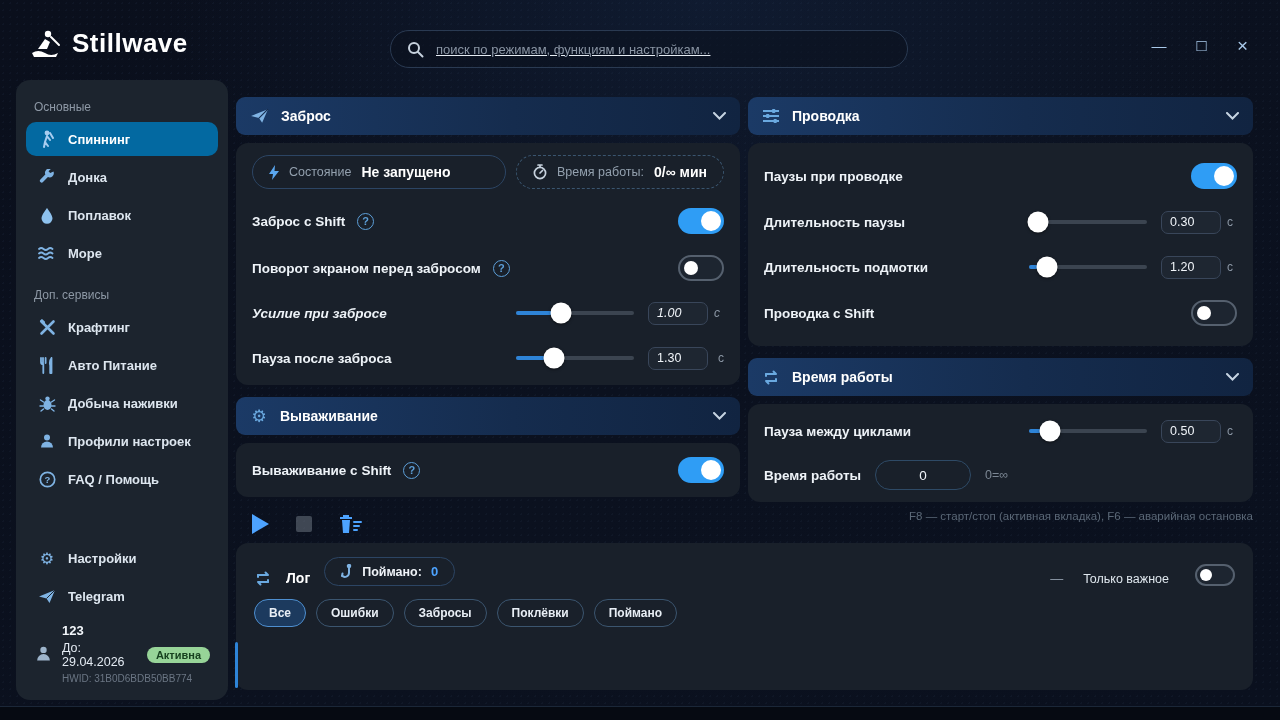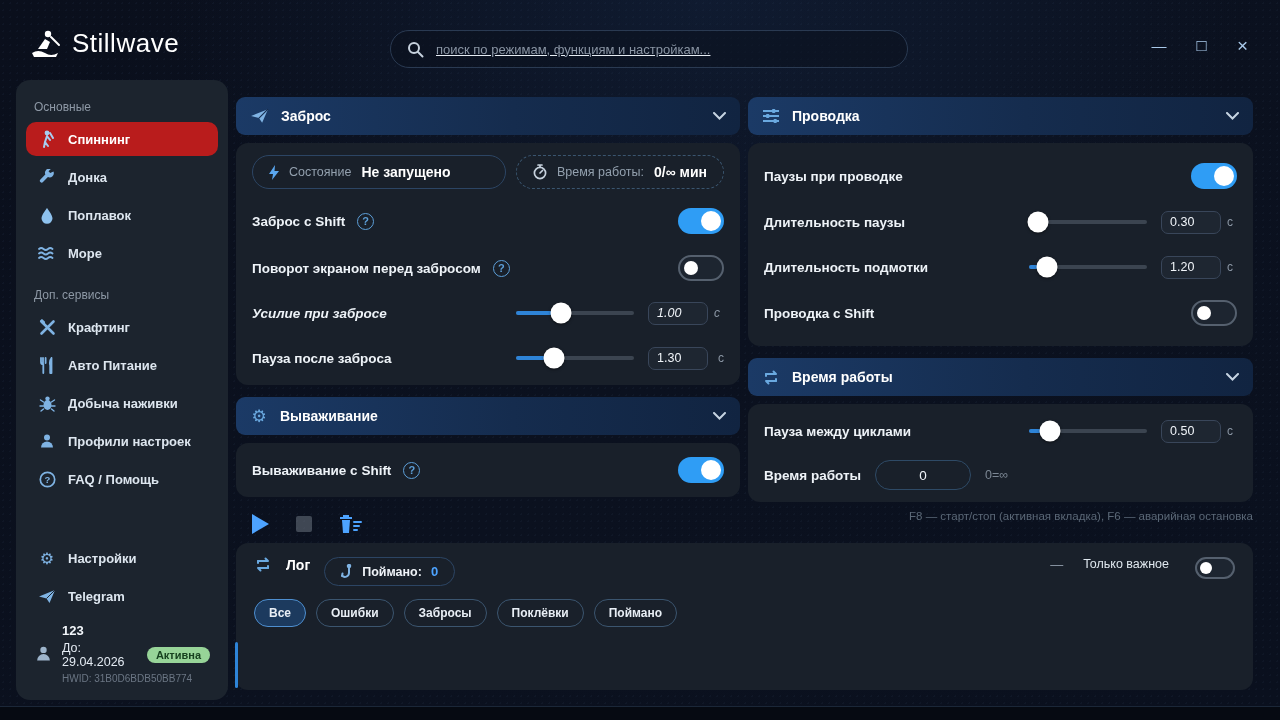--- a/index.html
+++ b/index.html
@@ -11,32 +11,32 @@
       radial-gradient(rgba(120,150,190,.05) 1px, transparent 1px),
       linear-gradient(135deg,#0a0f1c 0%, #0b111f 50%, #0a101e 100%);
     background-size:auto, 7px 7px, auto;
     color:#e7edf4;
     position:relative;
   }
   .bottom-strip{position:absolute;left:0;right:0;bottom:0;height:14px;background:#060a12;border-top:1px solid #1b2738;}
 
   
   .logo{position:absolute;left:28px;top:28px;display:flex;align-items:center;gap:10px;}
-  .logo .name{font-size:26px;font-weight:normal;letter-spacing:.5px;color:#ffffff;}
+  .logo .name{font-size:26px;font-weight:bold;letter-spacing:.5px;color:#ffffff;}
   .searchbar{position:absolute;left:390px;top:30px;width:518px;height:38px;border:1px solid #2a3a52;border-radius:20px;display:flex;align-items:center;gap:12px;padding:0 16px;background:rgba(10,16,28,.5);text-decoration:underline;}
   .searchbar .ph{color:#8a95a4;font-size:13px;}
   .winctl{position:absolute;right:32px;top:36px;display:flex;gap:30px;align-items:center;color:#a9c9ea;font-size:15px;}
   .winctl span{cursor:pointer;line-height:1;}
 
   
   .sidebar{position:absolute;left:16px;top:80px;width:212px;height:620px;background:#1c242e;border-radius:14px;padding:14px 10px;display:flex;flex-direction:column;}
   .side-sec-label{color:#8d98a5;font-size:12px;margin:6px 8px 8px;}
   .side-item{display:flex;align-items:center;gap:12px;padding:8px 12px;border-radius:10px;margin-bottom:4px;cursor:pointer;}
   .side-item .lbl{font-size:13px;font-weight:bold;color:#dde6ef;}
-  .side-item.active{background:#b91c1c;}
+  .side-item.active{background:#0369a1;}
   .side-item.active .lbl{color:#ffffff;}
   .icon16{width:18px;height:18px;display:inline-flex;align-items:center;justify-content:center;flex:0 0 18px;color:#7fb3e3;font-size:16px;}
   .side-spacer{flex:1;}
   .account{display:flex;gap:10px;align-items:center;padding:6px 8px 2px;}
   .acc-text .uname{font-size:13px;font-weight:bold;color:#f2f6fa;margin-bottom:3px;}
   .acc-line{display:flex;align-items:center;gap:16px;justify-content:center;}
   .acc-line .until{font-size:12.5px;color:#e3eaf2;}
   .badge{background:#97d498;color:#17421f;font-size:11px;font-weight:bold;border-radius:10px;padding:2px 9px;}
   .hwid{font-size:10px;color:#6b7684;margin-top:4px;}
 
@@ -78,21 +78,21 @@
   .runtime-hint{color:#7c8794;font-size:12.5px;margin-left:14px;}
 
   
   .actions{display:flex;align-items:center;gap:26px;margin-top:16px;padding-left:14px;}
   .abtn{background:none;border:none;cursor:pointer;display:flex;align-items:center;}
   .hint{position:absolute;right:27px;top:510px;color:#5b6877;font-size:11.5px;}
 
   
   .log{position:absolute;left:236px;top:543px;width:1017px;height:147px;background:#19202a;border-radius:12px;padding:14px 18px;}
   .log-accent{position:absolute;left:-1px;bottom:2px;width:3px;height:46px;background:#2e84d8;border-radius:2px;}
-  .log-head{display:flex;align-items:flex-start;gap:14px;}
+  .log-head{display:flex;align-items:flex-end;gap:14px;}
   .log-title{font-size:14px;font-weight:bold;color:#fff;}
   .caught-pill{border:1px solid #2c4564;border-radius:17px;height:29px;display:flex;align-items:center;gap:9px;padding:0 16px;}
   .caught-pill .cl{font-size:12.5px;font-weight:bold;color:#f0f4f9;}
   .caught-pill .cv{font-size:13px;font-weight:bold;color:#4da3ff;}
   .log-head .grow{flex:1;}
   .imp-label{color:#dfe7ee;font-size:12.5px;margin:0 12px 0 6px;}
   .dash-ic{color:#93a0ae;font-size:13px;}
   .chips{display:flex;gap:10px;margin-top:13px;}
   .chip{border:1px solid #3b556f;border-radius:14px;height:28px;display:flex;align-items:center;padding:0 14px;font-size:12px;font-weight:bold;color:#e8eef5;cursor:pointer;background:transparent;}
   .chip.active{background:#1c3a5e;border-color:#4e8fd0;}

